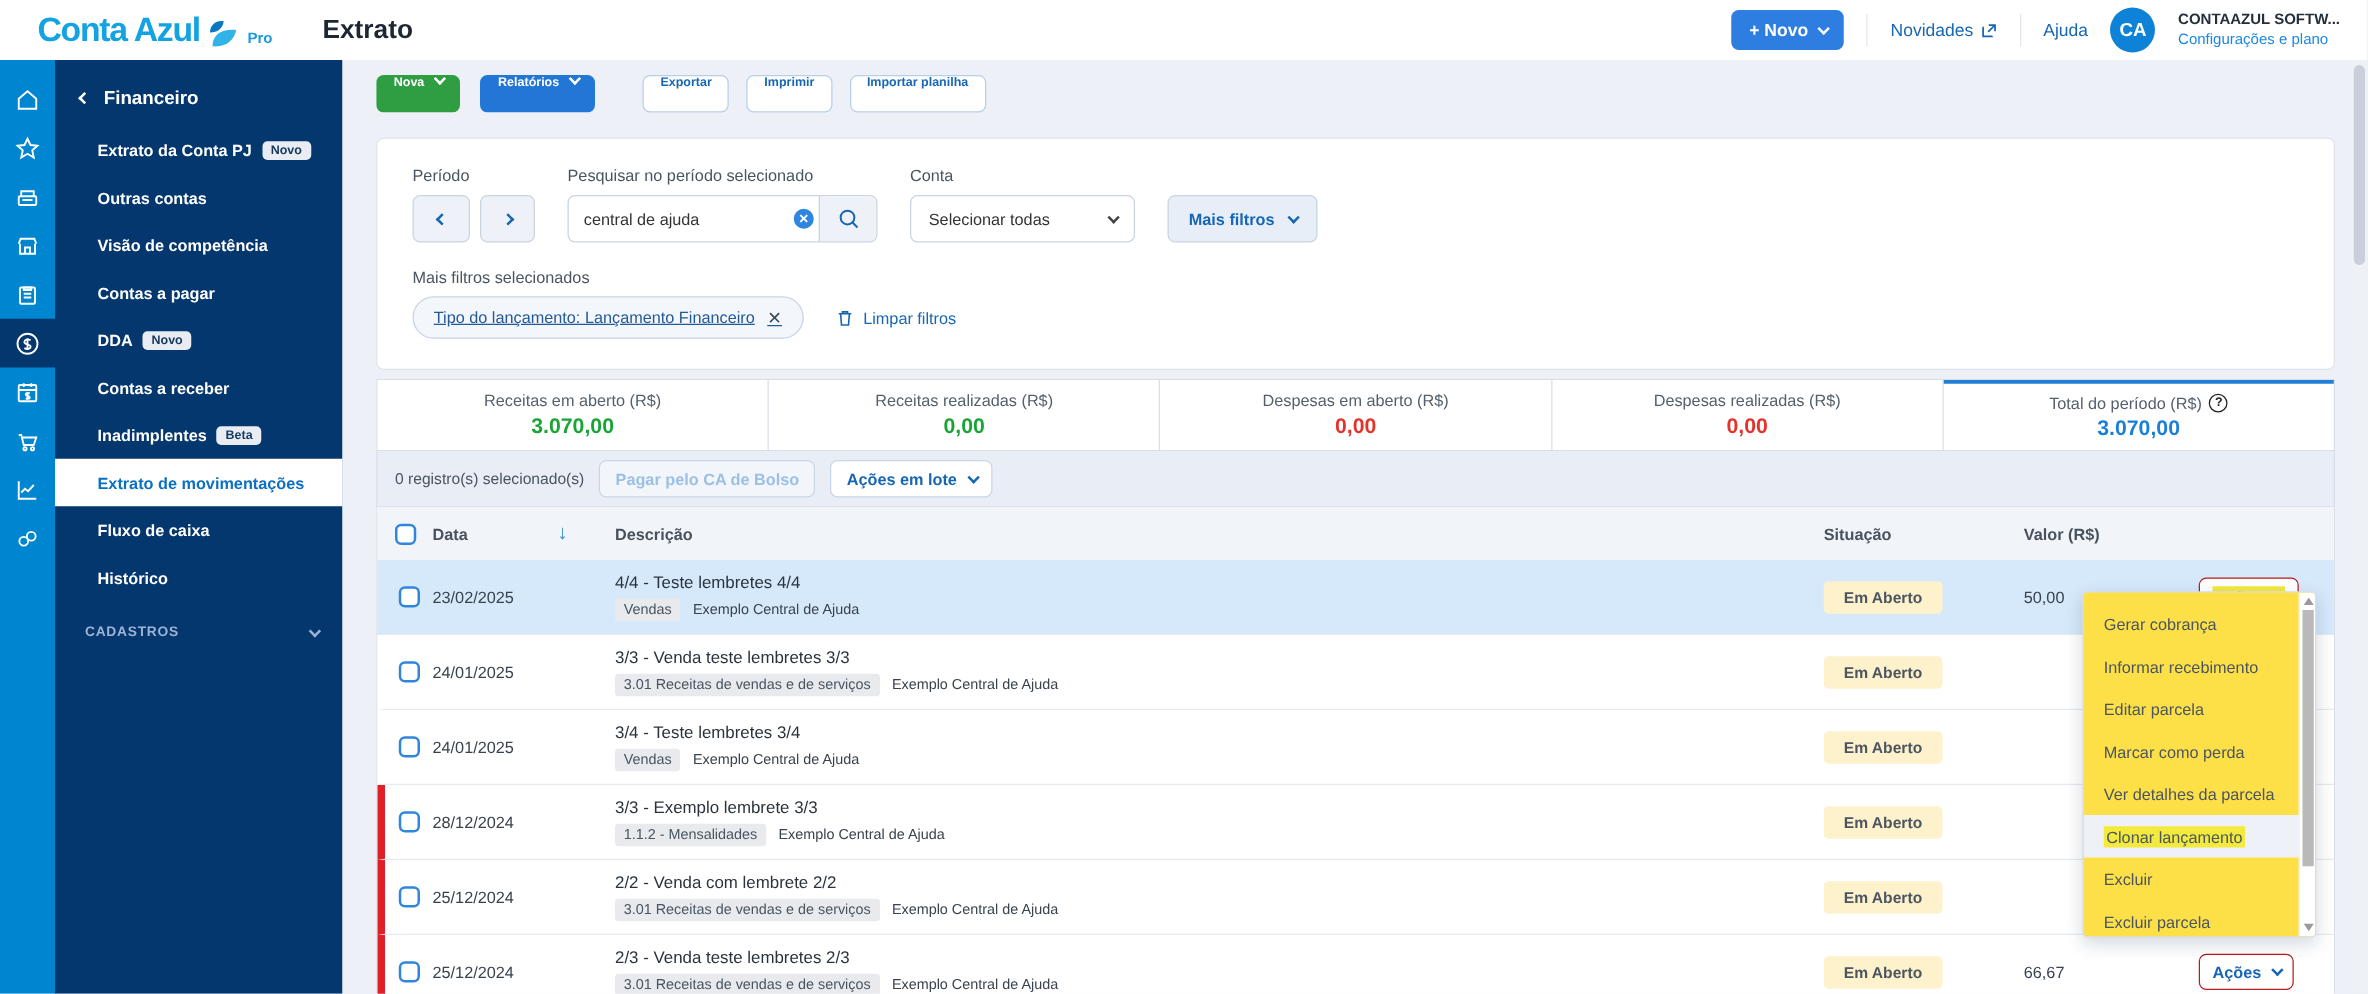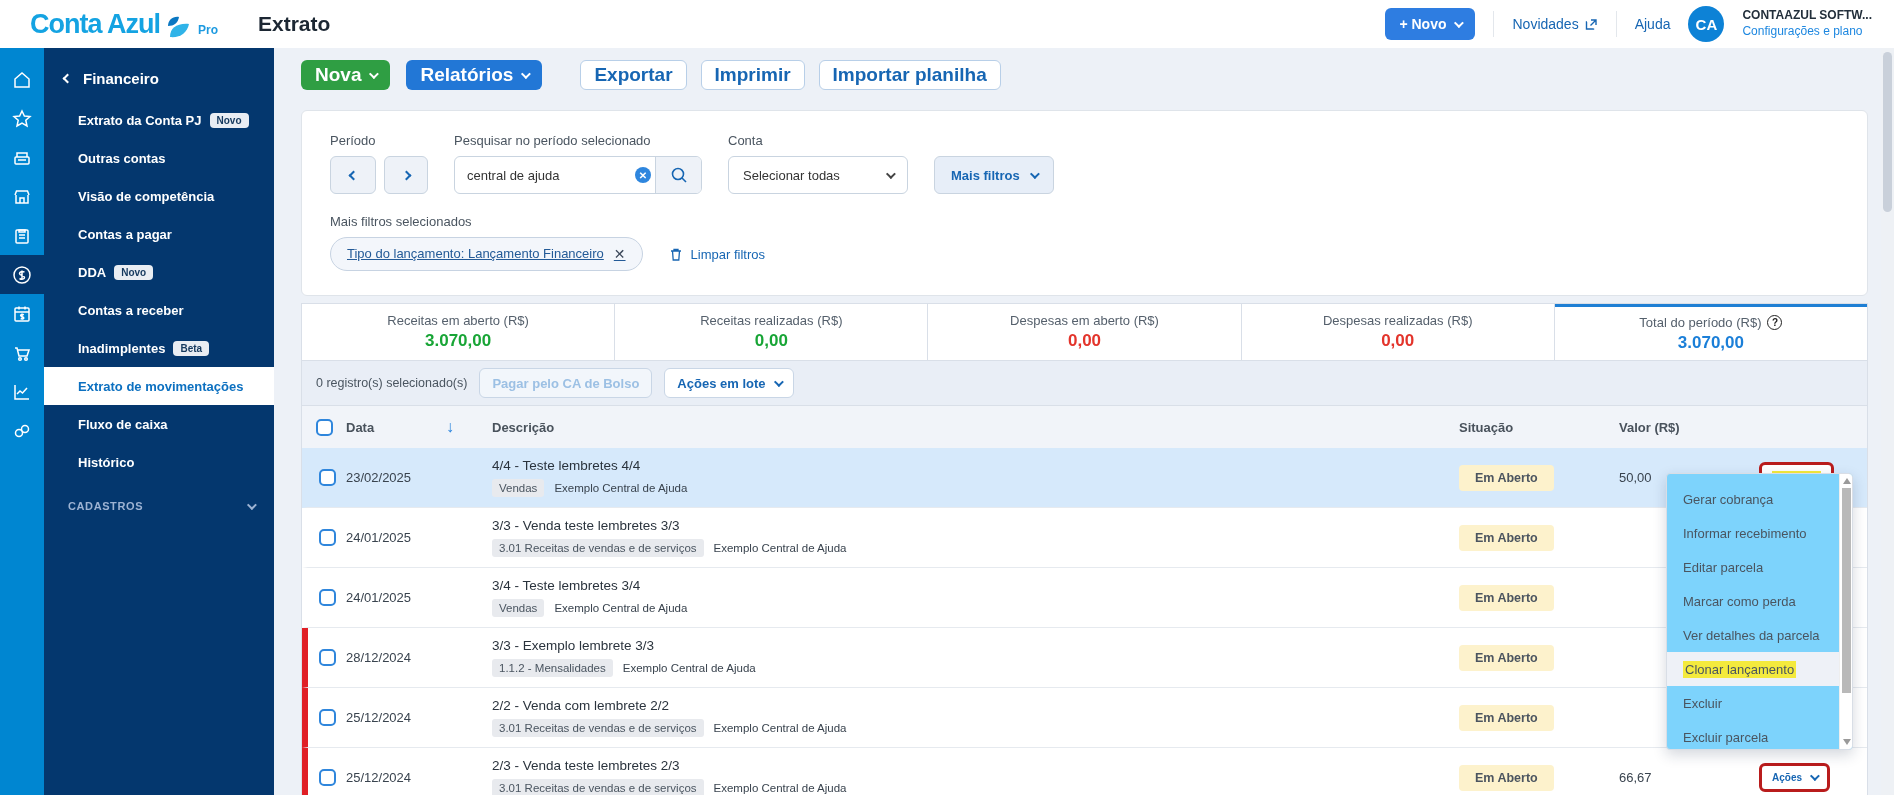--- a/index.html
+++ b/index.html
@@ -43,21 +43,21 @@
   .nbadge { background:#e9edf3; color:#15395e; font-size:10px; font-weight:700; padding:2px 7px; border-radius:4px; }
   .nav-sec { display:flex; align-items:center; justify-content:space-between; padding:0 20px 0 24px; height:38px;
              font-size:11px; letter-spacing:.6px; color:#9db3d3; font-weight:700; cursor:pointer; margin-top:6px; }
 
   
   .main { flex:1; position:relative; background:#edf1f7; padding:12px 26px 0 27px; }
   .scrollstrip { position:absolute; right:0; top:0; bottom:0; width:13px; background:#eef1f5; }
   .scrollstrip .thumb { position:absolute; top:4px; left:2px; width:9px; height:160px; border-radius:5px; background:#c9d0da; }
 
   .toolbar { display:flex; align-items:center; height:30px; }
-  .tbtn { height:30px; border-radius:6px; font-size:19px; font-weight:700; display:flex; align-items:center; gap:8px;
+  .tbtn { height:30px; border-radius:6px; font-size:10px; font-weight:700; display:flex; align-items:flex-start; gap:8px;
           padding:0 13px; cursor:pointer; border:1px solid transparent; }
   .tbtn.green { background:#2f9e43; color:#fff; margin-right:16px; }
   .tbtn.blue { background:#2277d6; color:#fff; margin-right:38px; }
   .tbtn.ghost { background:#fff; border-color:#b8cfe8; color:#1766b3; margin-right:14px; }
 
   
   .fcard { background:#fff; border:1px solid #dfe4ea; border-radius:6px; margin-top:20px; padding:22px 28px 24px 28px; }
   .flabel { font-size:13px; color:#4a5560; margin-bottom:8px; }
   .frow { display:flex; gap:26px; }
   .pgroup { display:flex; height:38px; border:1px solid #c9d4e0; border-radius:6px; background:#eef2f8; overflow:hidden; }
@@ -116,27 +116,27 @@
   .cb { width:17px; height:17px; border:2px solid #2f86dc; border-radius:5px; background:#fff; cursor:pointer; }
   .trow { display:flex; align-items:center; height:60px; border-bottom:1px solid #e6eaef; border-left:6px solid transparent;
           background:#fff; font-size:13px; color:#39434e; cursor:pointer; }
   .trow.sel { background:#d6e9fb; }
   .trow.overdue { border-left-color:#e01f26; }
   .trow .col-cb { width:38px; }
   .dtitle { font-size:13.5px; color:#2a333d; margin-bottom:6px; }
   .dmeta { display:flex; align-items:center; gap:10px; font-size:11.5px; color:#39434e; }
   .tag { background:#e8eaee; border-radius:3px; padding:3px 7px; color:#4a5560; }
   .badge { background:#fdf2cc; border-radius:4px; padding:6px 16px; font-size:12.5px; font-weight:600; color:#4c5560; }
-  .acoes { background:#fff; border:3px solid #b91c1c; border-radius:6px; color:#1766b3; font-weight:700; font-size:10px;
+  .acoes { background:#fff; border:1px solid #b91c1c; border-radius:6px; color:#1766b3; font-weight:700; font-size:13px;
            display:flex; align-items:center; gap:8px; padding:6px 10px; cursor:pointer; }
   .hl { background:#f4ea3d; padding:1px 2px; }
   .acoes .hlwrap { display:flex; align-items:center; gap:8px; }
 
   
-  .menu { position:absolute; left:1392px; top:425px; width:187px; height:277px; background:#7dd3fc; border:1px solid #d9dee6;
+  .menu { position:absolute; left:1392px; top:425px; width:187px; height:277px; background:#fde047; border:1px solid #d9dee6;
           border-radius:4px; box-shadow:0 5px 14px rgba(20,40,70,.18); overflow:hidden; z-index:5; }
   .menu-items { padding:8px 0 0 0; }
   .mitem { height:34px; display:flex; align-items:center; padding:0 16px; font-size:13px; color:#4a5560; cursor:pointer; }
   .mitem.hlrow { background:#eef1f7; }
   .mscroll { position:absolute; right:0; top:0; bottom:0; width:13px; background:#fff; border-left:1px solid #eee; }
   .mscroll .up, .mscroll .down { position:absolute; left:3px; width:0; height:0; border-left:4px solid transparent; border-right:4px solid transparent; }
   .mscroll .up { top:4px; border-bottom:6px solid #9a9a9a; }
   .mscroll .down { bottom:4px; border-top:6px solid #9a9a9a; }
   .mscroll .mthumb { position:absolute; top:14px; left:2px; width:9px; height:205px; background:#b9b9b9; }
 

